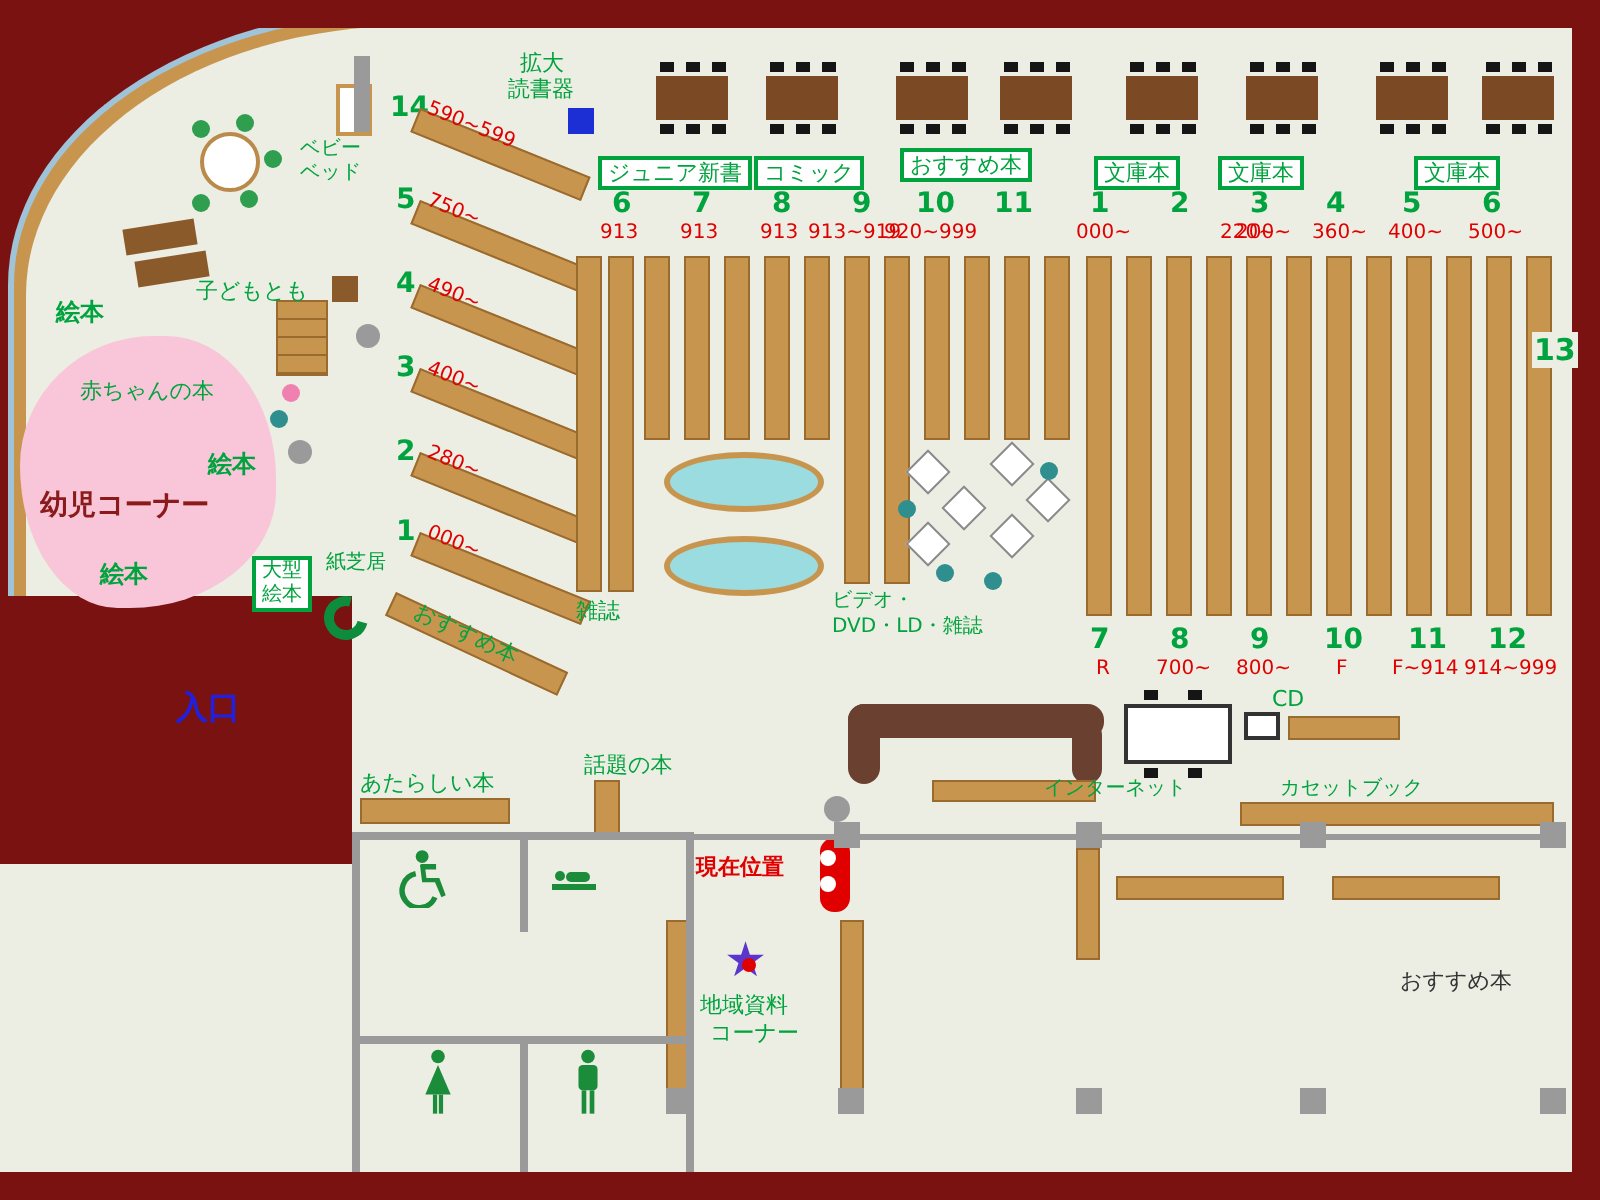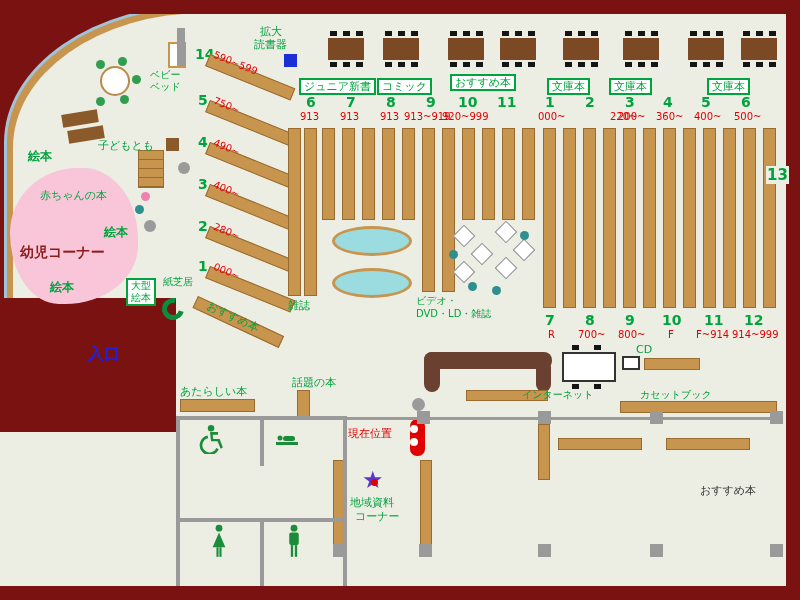--- a/index.html
+++ b/index.html
@@ -228,21 +228,21 @@
   <div class="g" style="left:636px;top:344px">CD</div>
   <div class="g g10" style="left:522px;top:389px">インターネット</div>
   <div class="g g10" style="left:640px;top:389px">カセットブック</div>
   <div class="abs shelf" style="left:620px;top:401px;width:157px;height:12px"></div>
 
   <div class="g" style="left:180px;top:386px">あたらしい本</div>
   <div class="abs shelf" style="left:180px;top:399px;width:75px;height:13px"></div>
   <div class="g" style="left:292px;top:377px">話題の本</div>
   <div class="abs shelf" style="left:297px;top:390px;width:13px;height:28px"></div>
 
-  <div class="abs" style="left:348px;top:426px;color:#e00000;font-weight:normal;font-size:11px;white-space:nowrap">現在位置</div>
+  <div class="abs" style="left:348px;top:426px;color:#e00000;font-weight:bold;font-size:11px;white-space:nowrap">現在位置</div>
   <div class="abs" style="left:410px;top:419px;width:15px;height:37px;background:#e00000;border-radius:7px"></div>
   <div class="abs" style="left:410px;top:425px;width:8px;height:8px;background:#fff;border-radius:50%"></div>
   <div class="abs" style="left:410px;top:438px;width:8px;height:8px;background:#fff;border-radius:50%"></div>
 
   <div class="abs shelf" style="left:333px;top:460px;width:12px;height:88px"></div>
   <div class="abs shelf" style="left:420px;top:460px;width:12px;height:88px"></div>
   <div class="abs" style="left:362px;top:468px;font-size:24px;color:#5b35cc;line-height:1">★</div>
   <div class="abs" style="left:371px;top:479px;width:7px;height:7px;background:#e00000;border-radius:50%"></div>
   <div class="g" style="left:350px;top:497px">地域資料</div>
   <div class="g" style="left:355px;top:511px">コーナー</div>

